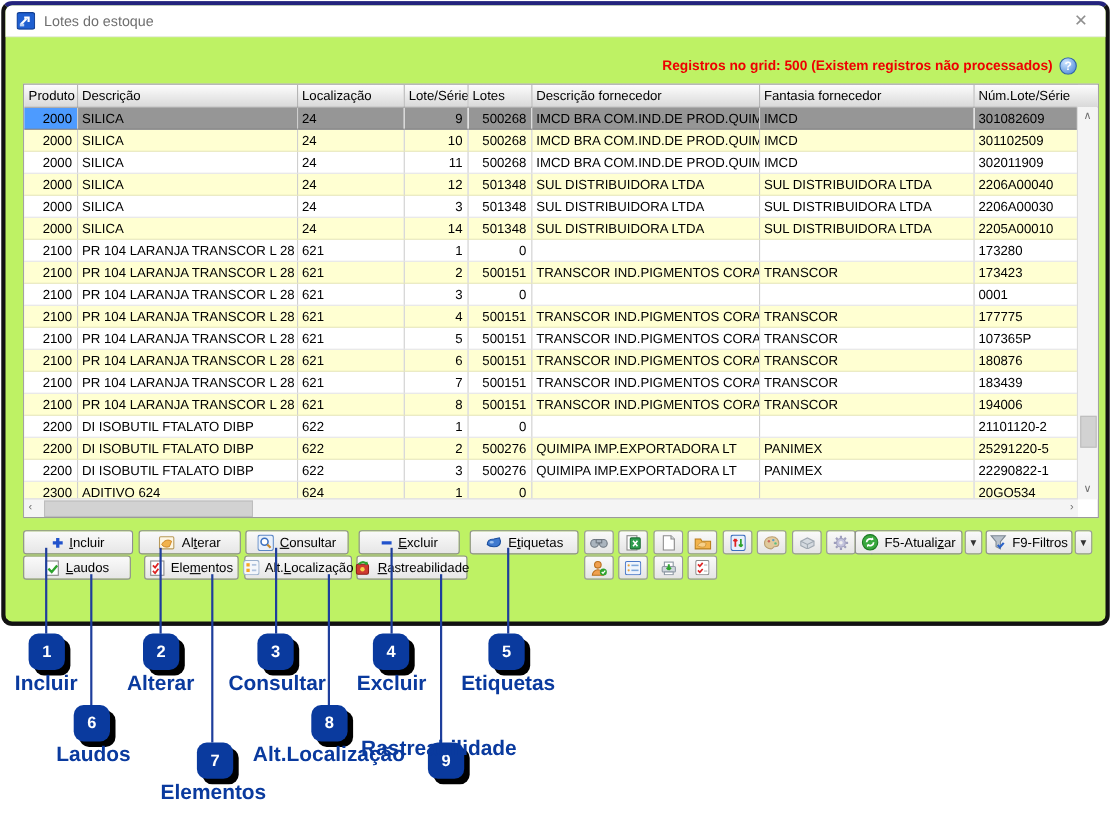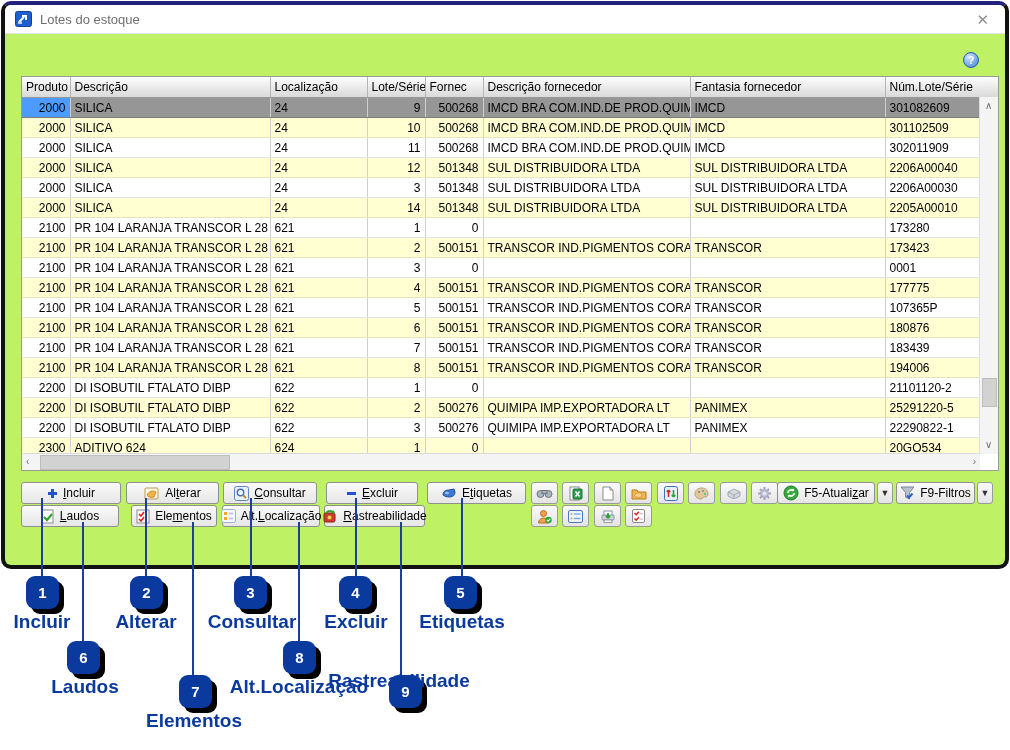--- a/index.html
+++ b/index.html
@@ -73,20 +73,21 @@
             <path d="M4 11l5-5" stroke="#fff" stroke-width="2"></path>
             <path d="M7 5h4v4" fill="none" stroke="#fff" stroke-width="2"></path>
             <rect x="3" y="10.5" width="4" height="2.5" fill="#bcd2f2"></rect>
           </svg>
       </span>
       <span class="title-text">Lotes do estoque</span>
       <span class="close-x">✕</span>
     </div>
 
     <div class="status-line">
+      <span class="status-text">Registros no grid: 500 (Existem registros não processados)</span>
       <span style="display:flex;">
         <svg width="16" height="16">
             <defs>
               <radialGradient id="hg" cx="0.35" cy="0.3" r="0.9">
                 <stop offset="0" stop-color="#cfe6ff"></stop>
                 <stop offset="1" stop-color="#3d7fd6"></stop>
               </radialGradient>
             </defs>
             <circle cx="8" cy="8" r="7.5" fill="url(#hg)" stroke="#2a5fa8"></circle>
             <text x="8" y="12" text-anchor="middle" font-size="11" font-weight="bold" fill="#fff" font-family="Liberation Sans, sans-serif">?</text>
@@ -106,21 +107,21 @@
               <col style="width: 207px;">
               <col style="width: 195px;">
               <col style="width: 95px;">
             </colgroup>
             <thead>
               <tr>
                 <th class="al-r">Produto</th>
                 <th class="al-l">Descrição</th>
                 <th class="al-l">Localização</th>
                 <th class="al-r">Lote/Série</th>
-                <th class="al-r">Fornec</th>
+                <th class="al-r">Lotes</th>
                 <th class="al-l">Descrição fornecedor</th>
                 <th class="al-l">Fantasia fornecedor</th>
                 <th class="al-l">Núm.Lote/Série</th>
               </tr>
             </thead>
             <tbody>
               <tr class="sel">
                 <td class="al-r focus">2000</td>
                 <td class="al-l">SILICA</td>
                 <td class="al-l">24</td>

